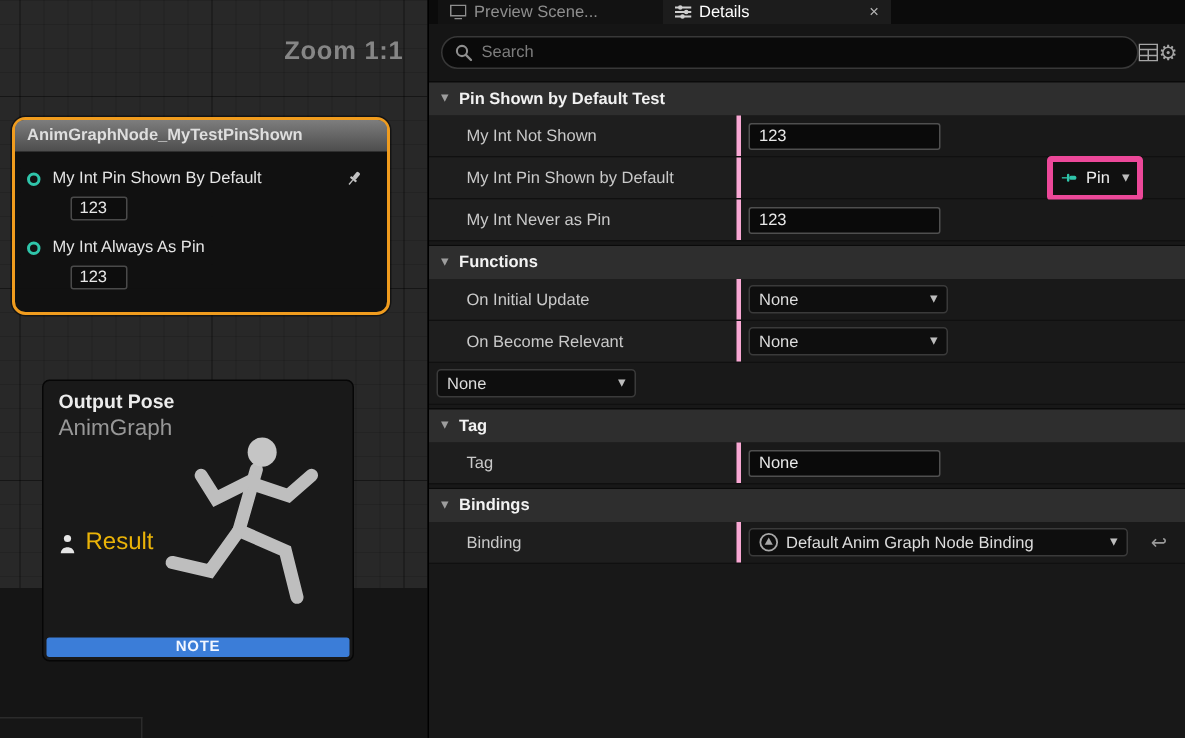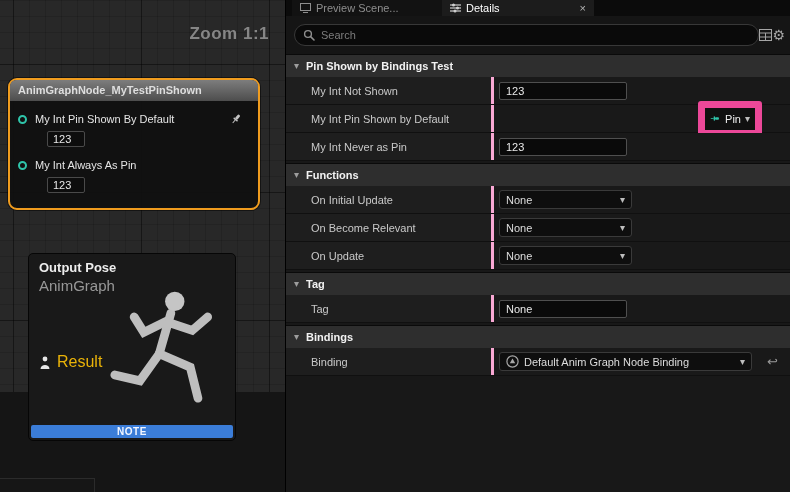--- a/index.html
+++ b/index.html
@@ -76,21 +76,21 @@
               padding-left:25px; border-right:3px solid #f9a8d4; }
   .row-name span { color:#c9c9c9; font-size:11px; white-space:nowrap; }
   .row-value { flex:1; background:#191919; display:flex; align-items:center; padding-left:5px; position:relative; }
   .text-input { width:128px; height:18px; background:#0a0a0a; border:1px solid #4f4f4f; border-radius:2px;
     color:#e9e9e9; font-size:11px; font-family:"Liberation Sans",sans-serif; padding:0 6px; outline:none; }
   .dropdown { width:133px; height:19px; background:#0e0e0e; border:1px solid #3a3a3a; border-radius:3px;
               display:flex; align-items:center; padding:0 6px; }
   .dd-label { flex:1; color:#ddd; font-size:11px; white-space:nowrap; overflow:hidden; }
   .dd-chevron { color:#bdbdbd; font-size:10px; line-height:1; }
   .pin-btn { position:absolute; right:28px; height:19px; width:64px; background:#101010;
-             border:7px solid #ec4899; border-radius:3px; display:flex; align-items:center; gap:4px; padding:11px 5px; }
+             border:4px solid #ec4899; border-radius:3px; display:flex; align-items:center; gap:4px; padding:11px 5px; }
   .pin-btn .lbl { color:#eee; font-size:11px; flex:1; }
   .binding-dd { width:253px; height:19px; background:#0e0e0e; border:1px solid #3a3a3a; border-radius:3px;
                 display:flex; align-items:center; gap:5px; padding:0 6px; }
   .reset-btn { position:absolute; right:12px; color:#9a9a9a; font-size:13px; line-height:1; }
 </style>
 </head>
 <body>
 
 <div id="app">
 
@@ -188,21 +188,21 @@
           <line x1="6.5" y1="4" x2="6.5" y2="11.5" stroke="#a5a5a5"></line>
         </svg>
       </span>
       <span class="icon-btn gear">⚙</span>
     </div>
 
     <div class="sections">
 
       <div class="sec-header">
         <span class="sec-chevron">▾</span>
-        <span class="sec-title">Pin Shown by Bindings Test</span>
+        <span class="sec-title">Pin Shown by Default Test</span>
       </div>
       <div class="row">
         <div class="row-name">
           <span>My Int Not Shown</span>
         </div>
         <div class="row-value">
           <input class="text-input" value="123" style="">
         </div>
       </div>
       <div class="row">
@@ -252,23 +252,20 @@
           <span>On Become Relevant</span>
         </div>
         <div class="row-value">
           <div class="dropdown">
             <span class="dd-label">None</span>
             <span class="dd-chevron">▾</span>
           </div>
         </div>
       </div>
       <div class="row">
-        <div class="row-name">
-          <span>On Update</span>
-        </div>
         <div class="row-value">
           <div class="dropdown">
             <span class="dd-label">None</span>
             <span class="dd-chevron">▾</span>
           </div>
         </div>
       </div>
 
       <div class="sec-header">
         <span class="sec-chevron">▾</span>

